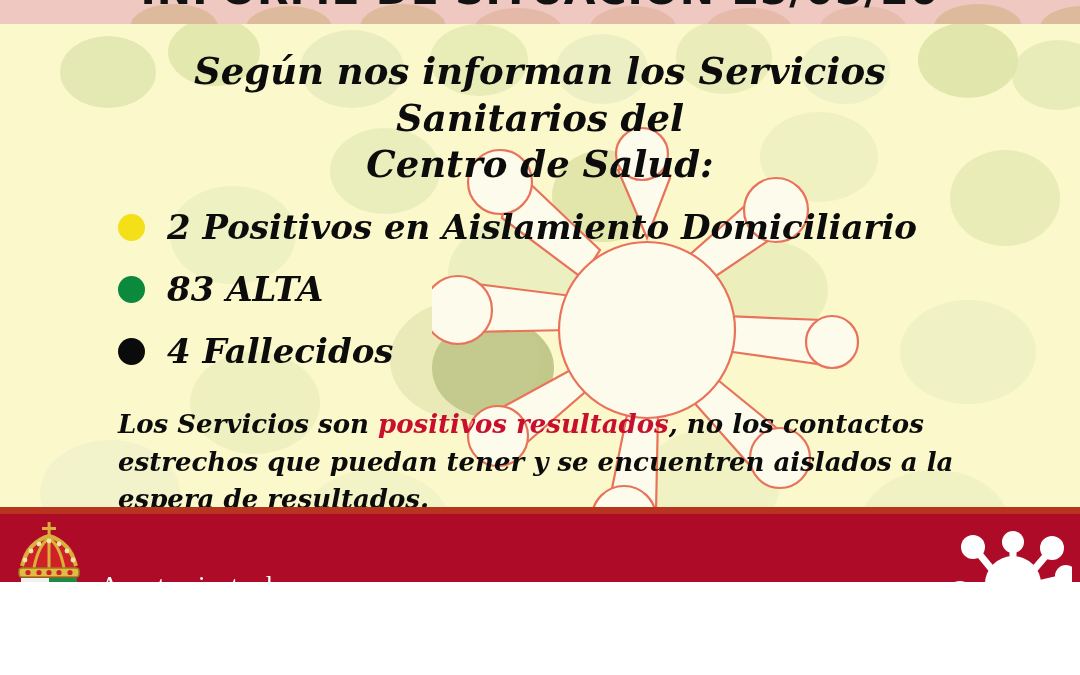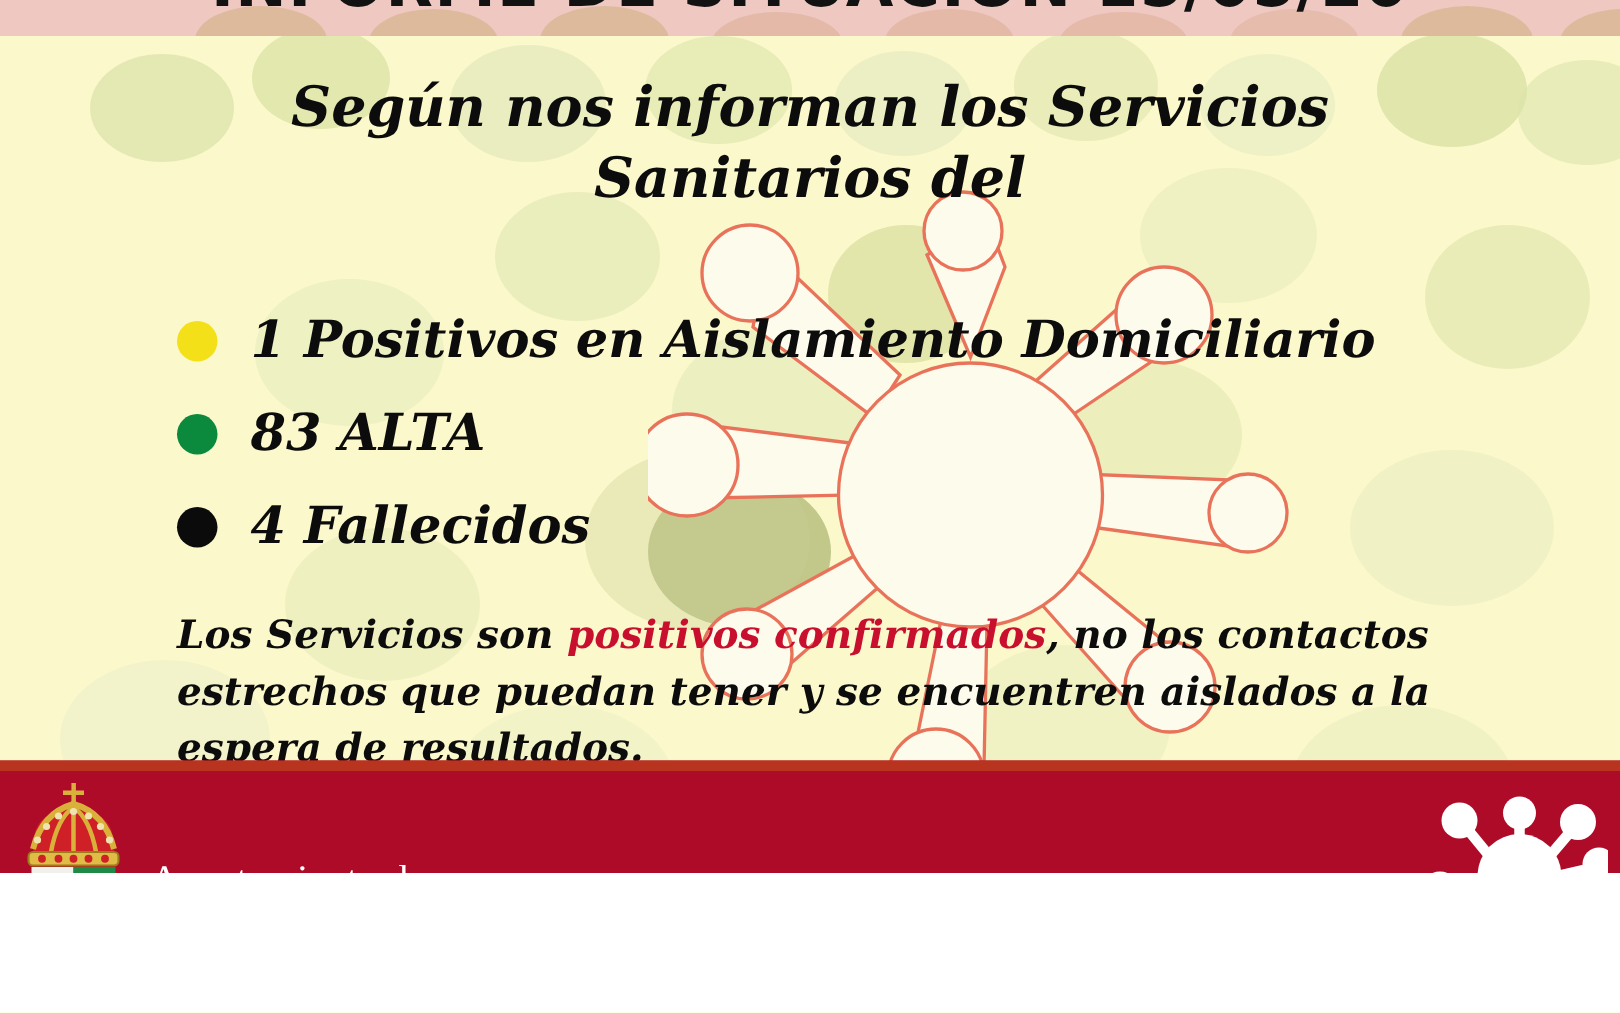--- a/index.html
+++ b/index.html
@@ -241,38 +241,39 @@
     <div class="blob" style="left:820px; top:6px;  width:86px; height:44px; background:#D9A98B; opacity:.4;"></div>
     <div class="blob" style="left:934px; top:4px;  width:88px; height:46px; background:#C9A86F;"></div>
     <div class="blob" style="left:1040px;top:6px;  width:86px; height:44px; background:#C9A86F;"></div>
   </div>
   <div id="top-title">INFORME DE SITUACIÓN 15/05/20</div>
 
   <div id="content">
 
     <div id="headline">
       <div>Según nos informan los Servicios Sanitarios del</div>
+      <div>Centro de Salud:</div>
     </div>
 
     <div id="stats-list">
       <div class="stat-row">
         <span class="stat-dot" style="background:#F3E018;"></span>
-        <span class="stat-label">1 Positivos en Aislamiento Domiciliario</span>
+        <span class="stat-label">2 Positivos en Aislamiento Domiciliario</span>
       </div>
       <div class="stat-row">
         <span class="stat-dot" style="background:#0B8A3D;"></span>
         <span class="stat-label">83 ALTA</span>
       </div>
       <div class="stat-row">
         <span class="stat-dot" style="background:#0B0B0B;"></span>
         <span class="stat-label">4 Fallecidos</span>
       </div>
     </div>
 
-    <div id="disclaimer"><span>Los Servicios son </span><span class="hl">positivos confirmados</span><span>, no los contactos estrechos que puedan tener y se encuentren aislados a la espera de resultados.</span></div>
+    <div id="disclaimer"><span>Los Servicios son </span><span class="hl">positivos resultados</span><span>, no los contactos estrechos que puedan tener y se encuentren aislados a la espera de resultados.</span></div>
 
   </div>
 
   <div id="footer">
 
     <svg id="footer-crest" viewBox="0 0 82 88" xmlns="http://www.w3.org/2000/svg">
 
       <path d="M14 44 Q14 20 41 20 Q68 20 68 44 L68 50 L14 50 Z" fill="#CE2026"></path>
 
       <path d="M14 46 Q20 22 41 16 Q62 22 68 46" fill="none" stroke="#D9B13A" stroke-width="4"></path>

